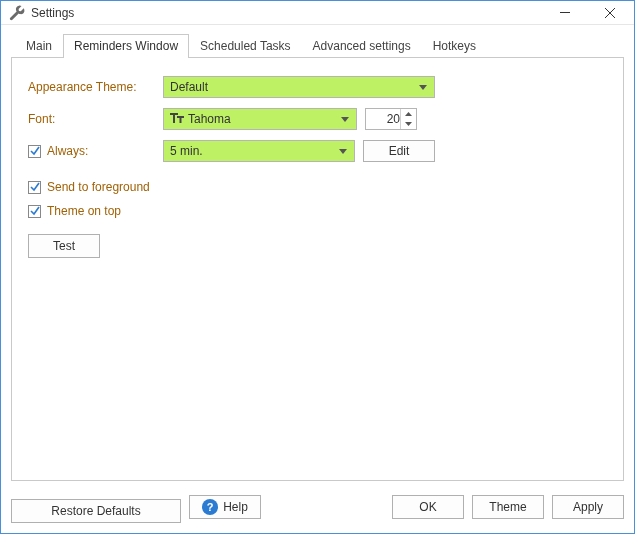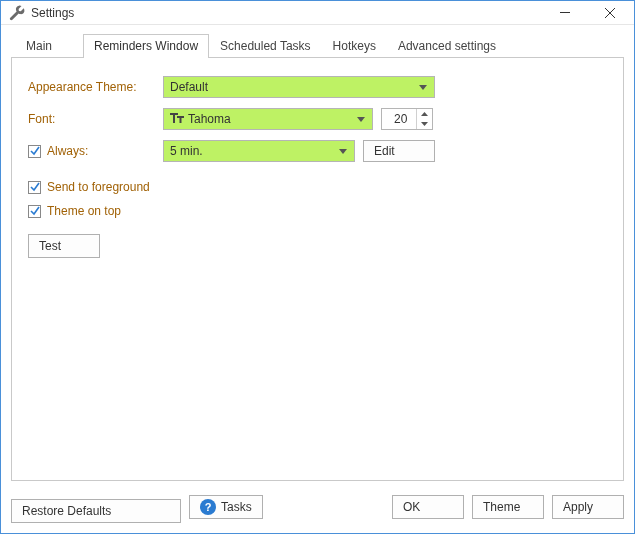--- a/index.html
+++ b/index.html
@@ -44,21 +44,20 @@
     color: #333;
     position: relative;
     top: 1px;
     background: #fff;
   }
   .tab.inactive { color:#444; }
   .tab.active {
     border-color: #c9c9c9;
     background: #fff;
     z-index: 2;
-    margin-left: 20px;
   }
   .tabpanel {
     border: 1px solid #c9c9c9;
     flex:1;
     padding: 18px 16px;
     position: relative;
   }
 
   
   .row { display:flex; align-items:center; margin-bottom: 10px; }
@@ -73,33 +72,33 @@
     padding: 0 4px 0 6px;
     min-width: 100px;
   }
   .combo .txt { flex:1; overflow:hidden; white-space:nowrap; }
   .combo .caret { width:14px; display:flex; justify-content:center; }
   .combo .caret svg { width:8px; height:5px; }
 
   .spin {
     display:flex; align-items:center;
     border:1px solid #b5b5b5; height:22px; width:52px;
-    padding-left:12px; background:#fff;
+    padding-left:6px; background:#fff;text-align:right;
   }
   .spin .val { flex:1; }
   .spin .arrows { display:flex; flex-direction:column; width:16px; border-left:1px solid #d0d0d0;}
   .spin .arrows div { height:10px; display:flex; align-items:center; justify-content:center;}
   .spin .arrows svg { width:7px; height:4px; }
 
   .btn {
     border:1px solid #b0b0b0;
     background:#fdfdfd;
     height:22px;
     min-width:68px;
-    display:flex; align-items:center; justify-content:flex-start;
+    display:flex; align-items:center; justify-content:center;
     padding: 4px 10px;
   }
 
   .checkbox {
     width:13px; height:13px; border:1px solid #888; background:#fff;
     display:inline-flex; align-items:center; justify-content:center;
   }
   .checkbox svg { width:10px; height:10px; }
 
   .tticon { width:14px; height:12px; margin-right:4px; flex-shrink:0; }
@@ -143,41 +142,41 @@
       </svg>
   </div>
 </div>
 
 <div class="client">
 
   <div class="tabs">
     <div class="tab inactive"><span>Main</span></div>
     <div class="tab active"><span>Reminders Window</span></div>
     <div class="tab inactive"><span>Scheduled Tasks</span></div>
+    <div class="tab inactive"><span>Advanced settings</span></div>
     <div class="tab inactive"><span>Hotkeys</span></div>
-    <div class="tab inactive"><span>Advanced settings</span></div>
   </div>
 
   <div class="tabpanel">
 
     <div class="row">
       <div class="label">Appearance Theme:</div>
       <div class="combo" style="width:272px">
         <span class="txt">Default</span>
         <span class="caret">
           <svg viewBox="0 0 8 5">
               <path fill="#555" d="M0 0 L8 0 L4 5 Z"></path>
             </svg>
         </span>
       </div>
     </div>
 
     <div class="row">
       <div class="label">Font:</div>
-      <div class="combo" style="width:210px">
+      <div class="combo" style="width:194px">
         <span class="tticon">
           <svg viewBox="0 0 14 12">
               <path fill="#444" d="M0 0h8v2H5v8H3V2H0V0zM7 3h7v2h-2.5v5h-2V5H7V3z"></path>
             </svg>
         </span>
         <span class="txt">Tahoma</span>
         <span class="caret">
           <svg viewBox="0 0 8 5">
               <path fill="#555" d="M0 0 L8 0 L4 5 Z"></path>
             </svg>
@@ -257,21 +256,21 @@
     </div>
 
   </div>
 
   <div class="footer">
     <div class="btn wide">
       <span>Restore Defaults</span>
     </div>
     <div class="btn help">
       <span class="helpicon">?</span>
-      <span>Tasks</span>
+      <span>Help</span>
     </div>
     <div class="spacer"></div>
     <div class="btn">
       <span>OK</span>
     </div>
     <div class="btn">
       <span>Theme</span>
     </div>
     <div class="btn">
       <span>Apply</span>

